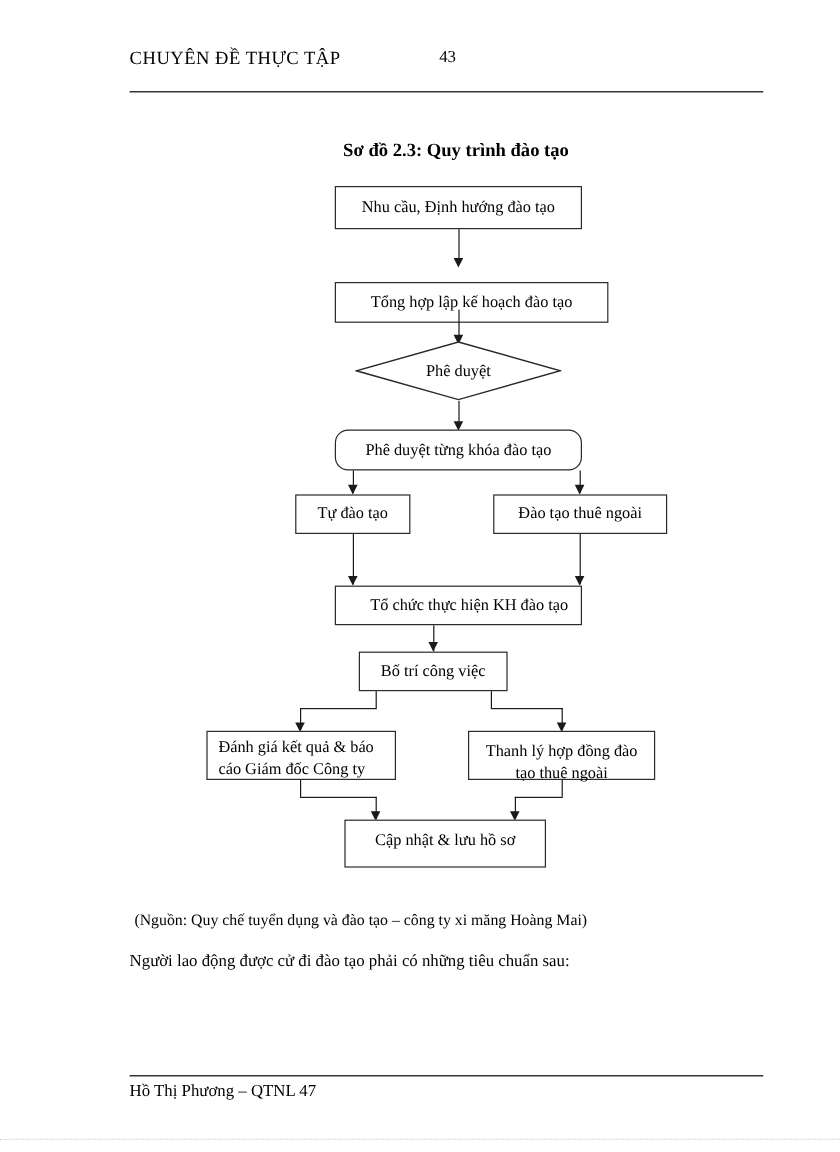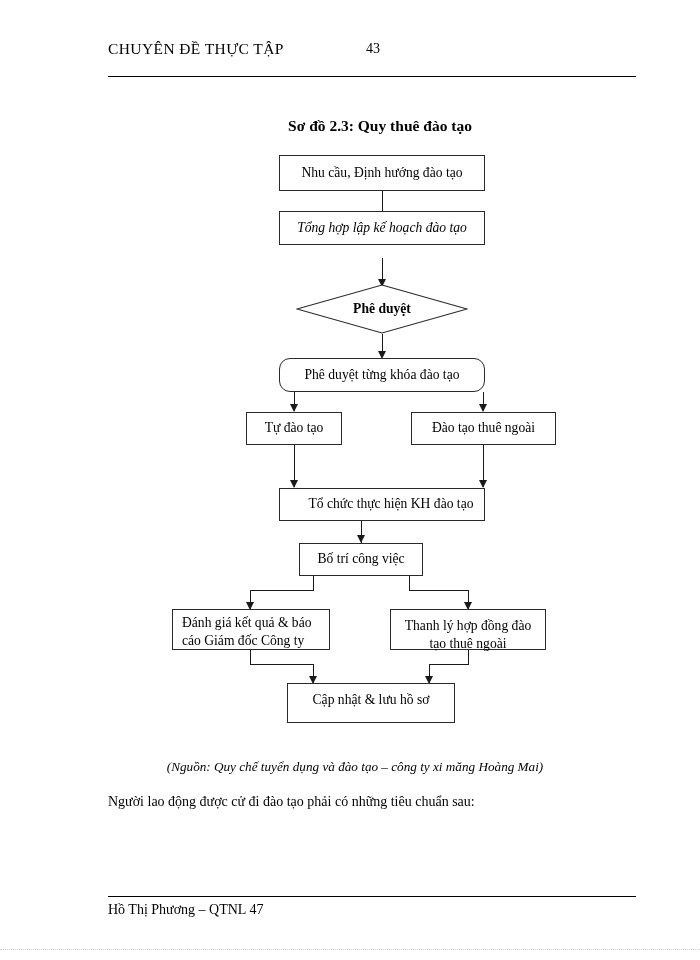--- a/index.html
+++ b/index.html
@@ -88,21 +88,20 @@
     justify-content: flex-start;
     text-align: left;
     padding-left: 9px;
     align-items: center;
     padding-top: 5px;
   }
   .node span { display: block; white-space: pre-line; }
 
   .diamond-wrap {
     position: absolute;
-    font-weight: bold;
   }
   .diamond-wrap svg { display: block; }
   .diamond-label {
     position: absolute;
     left: 0;
     top: 0;
     width: 100%;
     height: 100%;
     display: flex;
     align-items: center;
@@ -124,26 +123,24 @@
     position: absolute;
     width: 0; height: 0;
     border-left: 4.5px solid transparent;
     border-right: 4.5px solid transparent;
     border-top: 8px solid #1a1a1a;
   }
 
   
   .source-note {
     position: absolute;
-    left: 91px;
+    left: 112px;
     top: 759px;
     width: 528px;
-    text-align: center;
     font-size: 13.2px;
-    font-style: italic;
     white-space: nowrap;
   }
   .body-para {
     position: absolute;
     left: 108px;
     top: 794px;
     width: 528px;
     font-size: 14px;
     text-align: left;
     white-space: nowrap;
@@ -178,30 +175,30 @@
 <body>
 
 <div class="page">
 
   <div class="header-row">
     <div class="header-title">CHUYÊN ĐỀ THỰC TẬP</div>
     <div class="header-pageno">43</div>
   </div>
   <div class="rule-top"></div>
 
-  <div class="diagram-title">Sơ đồ 2.3: Quy thuê đào tạo</div>
+  <div class="diagram-title">Sơ đồ 2.3: Quy trình đào tạo</div>
 
   <div class="node" style="left:279px; top:155px; width:206px; height:36px;align-items:center;">
     <span>Nhu cầu, Định hướng đào tạo</span>
   </div>
 
   <div class="vline" style="left:382px; top:191px; height:25px;"></div>
   <div class="arrowhead" style="left:377.5px; top:215px;"></div>
 
-  <div class="node" style="left:279px; top:211px; width:206px; height:34px;font-style:italic;">
+  <div class="node" style="left:279px; top:235px; width:228px; height:34px;">
     <span>Tổng hợp lập kế hoạch đào tạo</span>
   </div>
 
   <div class="vline" style="left:382px; top:258px; height:22px;"></div>
   <div class="arrowhead" style="left:377.5px; top:279px;"></div>
 
   <div class="diamond-wrap" style="left:296px; top:284px; width:172px; height:50px;">
     <svg width="172" height="50" viewBox="0 0 172 50">
       <polygon points="86,1 171,25 86,49 1,25" fill="#ffffff" stroke="#2a2a2a" stroke-width="1.2"></polygon>
     </svg>

